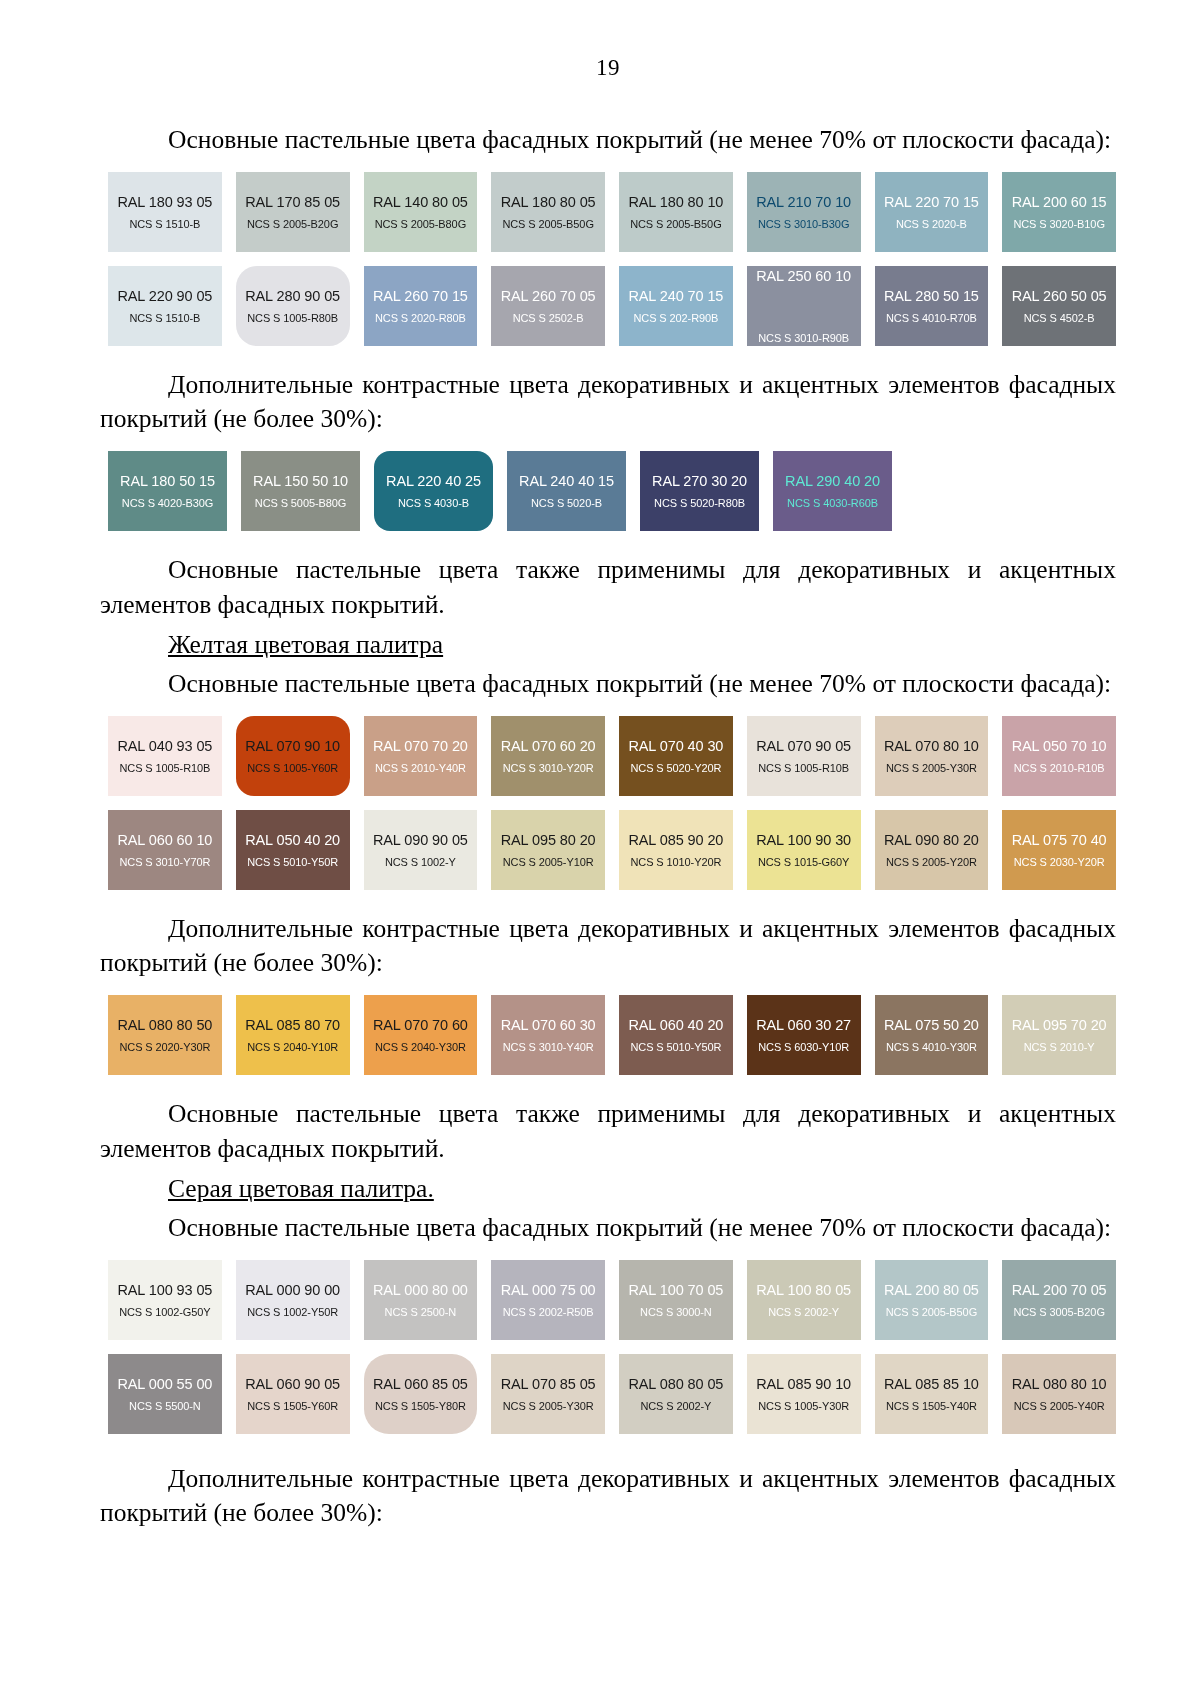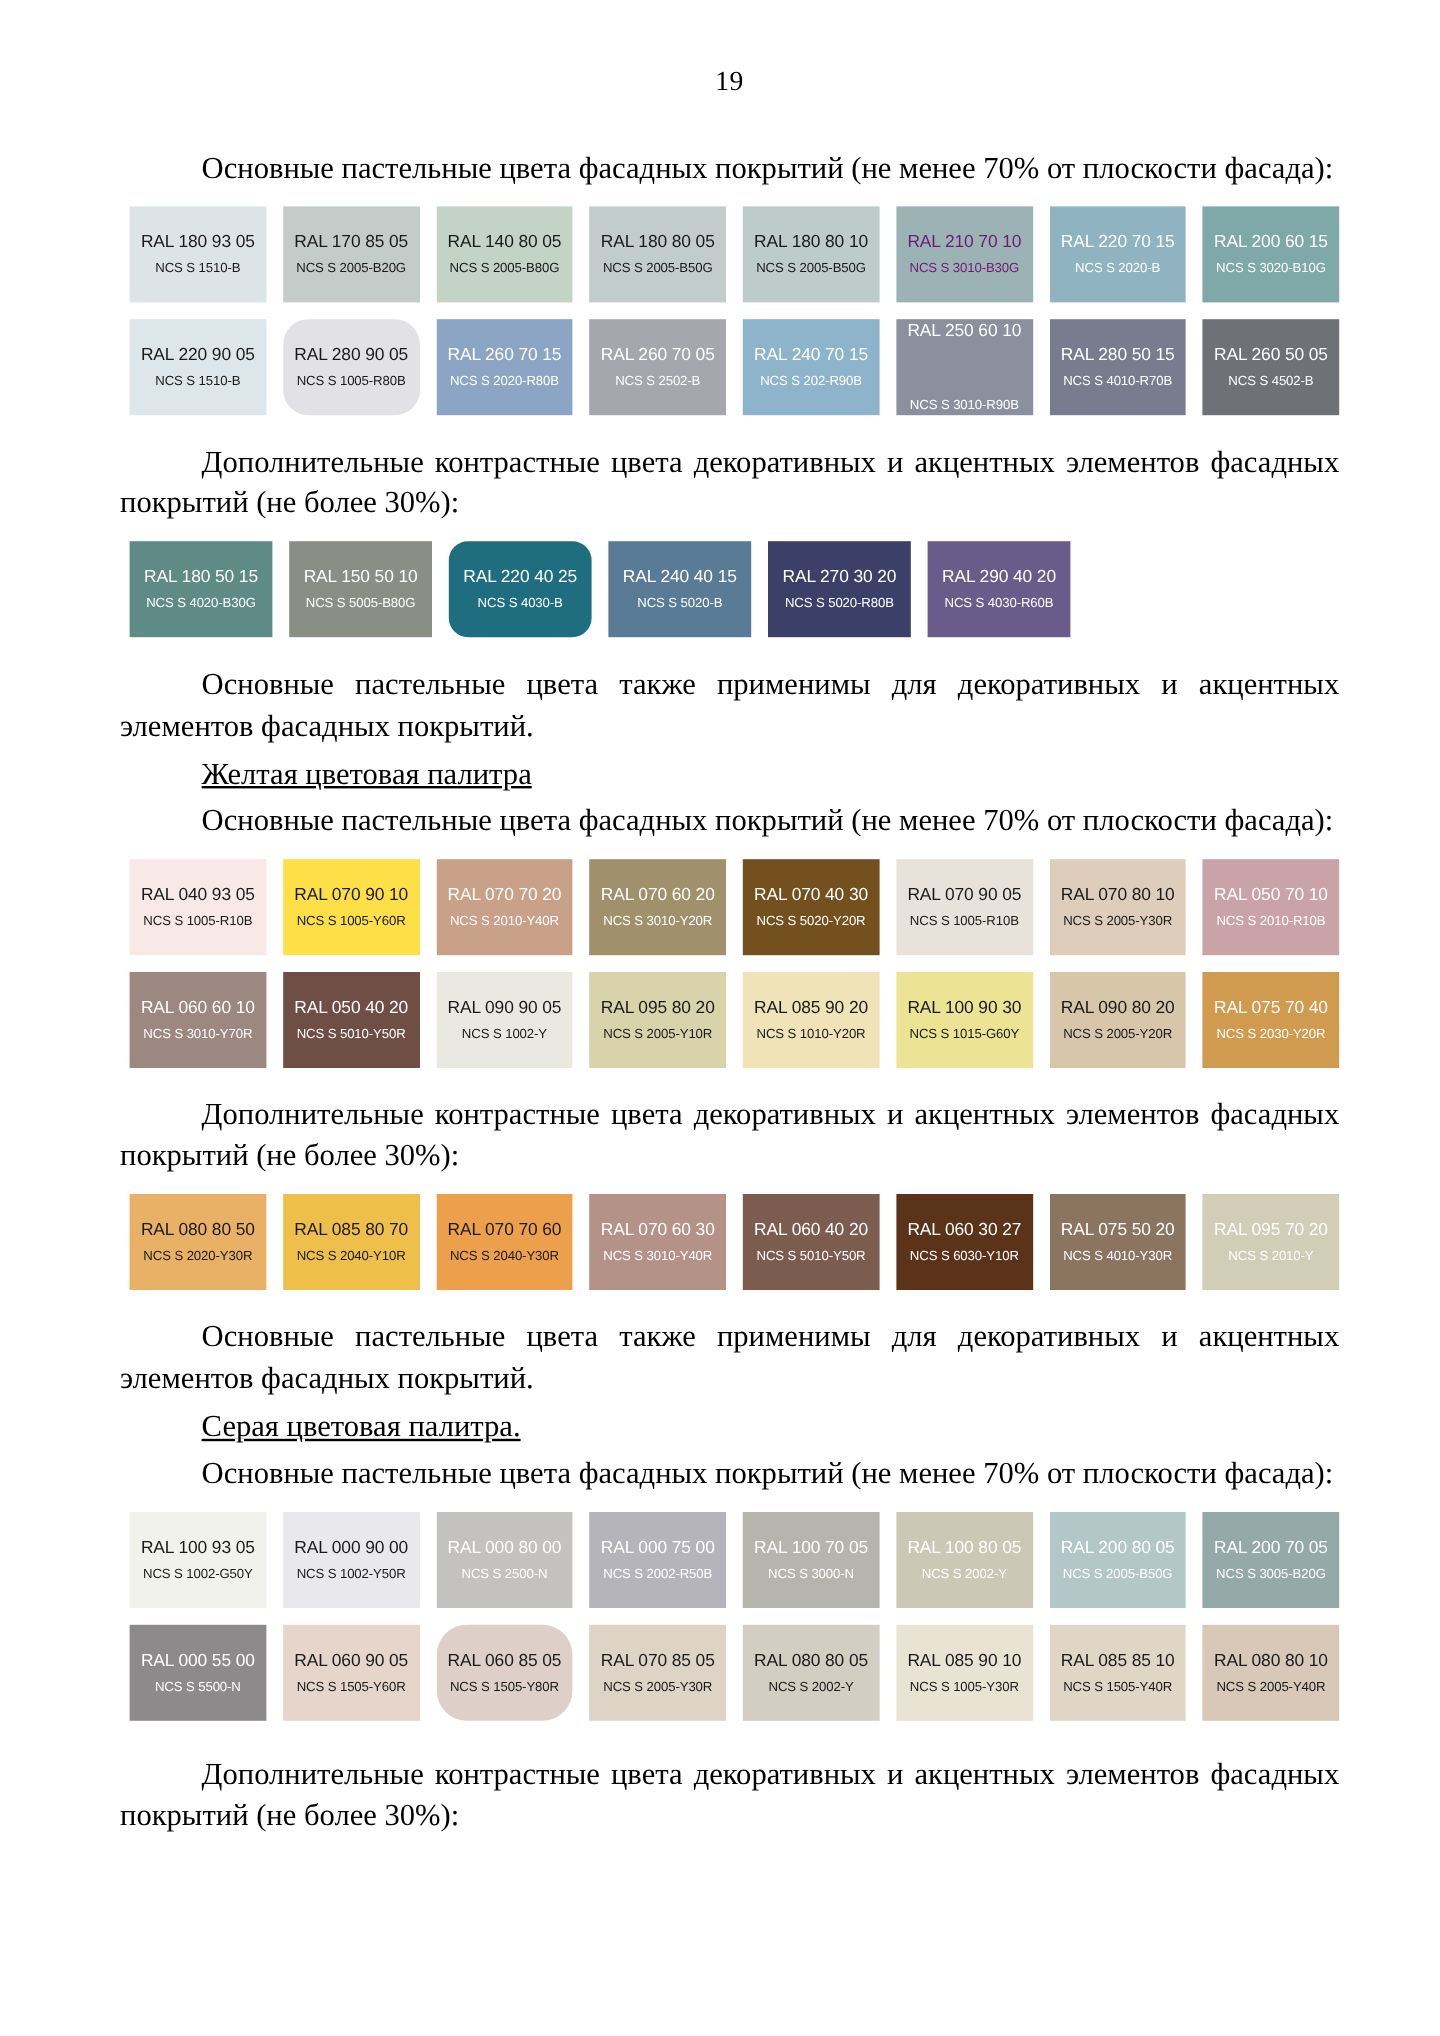--- a/index.html
+++ b/index.html
@@ -104,21 +104,21 @@
         <div class="ncs">NCS S 2005-B80G</div>
       </div>
       <div class="swatch" style="background: rgb(194, 204, 203); color: rgb(26, 26, 26);">
         <div class="ral">RAL 180 80 05</div>
         <div class="ncs">NCS S 2005-B50G</div>
       </div>
       <div class="swatch" style="background: rgb(189, 203, 201); color: rgb(26, 26, 26);">
         <div class="ral">RAL 180 80 10</div>
         <div class="ncs">NCS S 2005-B50G</div>
       </div>
-      <div class="swatch" style="background: rgb(156, 179, 181); color: #701a75;">
+      <div class="swatch" style="background: rgb(156, 179, 181); color: #0c4a6e;">
         <div class="ral">RAL 210 70 10</div>
         <div class="ncs">NCS S 3010-B30G</div>
       </div>
       <div class="swatch" style="background: rgb(143, 179, 192); color: rgb(255, 255, 255);">
         <div class="ral">RAL 220 70 15</div>
         <div class="ncs">NCS S 2020-B</div>
       </div>
       <div class="swatch" style="background: rgb(127, 168, 169); color: rgb(255, 255, 255);">
         <div class="ral">RAL 200 60 15</div>
         <div class="ncs">NCS S 3020-B10G</div>
@@ -177,40 +177,40 @@
         <div class="ncs">NCS S 4030-B</div>
       </div>
       <div class="swatch" style="background: rgb(90, 123, 150); color: rgb(255, 255, 255);">
         <div class="ral">RAL 240 40 15</div>
         <div class="ncs">NCS S 5020-B</div>
       </div>
       <div class="swatch" style="background: rgb(60, 64, 104); color: rgb(255, 255, 255);">
         <div class="ral">RAL 270 30 20</div>
         <div class="ncs">NCS S 5020-R80B</div>
       </div>
-      <div class="swatch" style="background: rgb(106, 92, 138); color: #ffffff;">
+      <div class="swatch" style="background: rgb(106, 92, 138); color: #5eead4;">
         <div class="ral">RAL 290 40 20</div>
         <div class="ncs">NCS S 4030-R60B</div>
       </div>
     </div>
 
   <div class="spacer-22"></div>
 
   <p class="body-text">Основные пастельные цвета также применимы для декоративных и акцентных элементов фасадных покрытий.</p>
 
   <div class="subheading"><span class="u">Желтая цветовая палитра</span></div>
 
   <p class="body-text">Основные пастельные цвета фасадных покрытий (не менее 70% от плоскости фасада):</p>
 
   <div class="swatch-row">
       <div class="swatch" style="background: rgb(248, 233, 231); color: rgb(26, 26, 26);">
         <div class="ral">RAL 040 93 05</div>
         <div class="ncs">NCS S 1005-R10B</div>
       </div>
-      <div class="swatch" style="background: #fde047; color: rgb(26, 26, 26);">
+      <div class="swatch" style="background: #c2410c; color: rgb(26, 26, 26); border-radius: 18px;">
         <div class="ral">RAL 070 90 10</div>
         <div class="ncs">NCS S 1005-Y60R</div>
       </div>
       <div class="swatch" style="background: rgb(201, 160, 136); color: rgb(255, 255, 255); text-align: center;">
         <div class="ral">RAL 070 70 20</div>
         <div class="ncs">NCS S 2010-Y40R</div>
       </div>
       <div class="swatch" style="background: rgb(160, 144, 108); color: rgb(255, 255, 255);">
         <div class="ral">RAL 070 60 20</div>
         <div class="ncs">NCS S 3010-Y20R</div>

